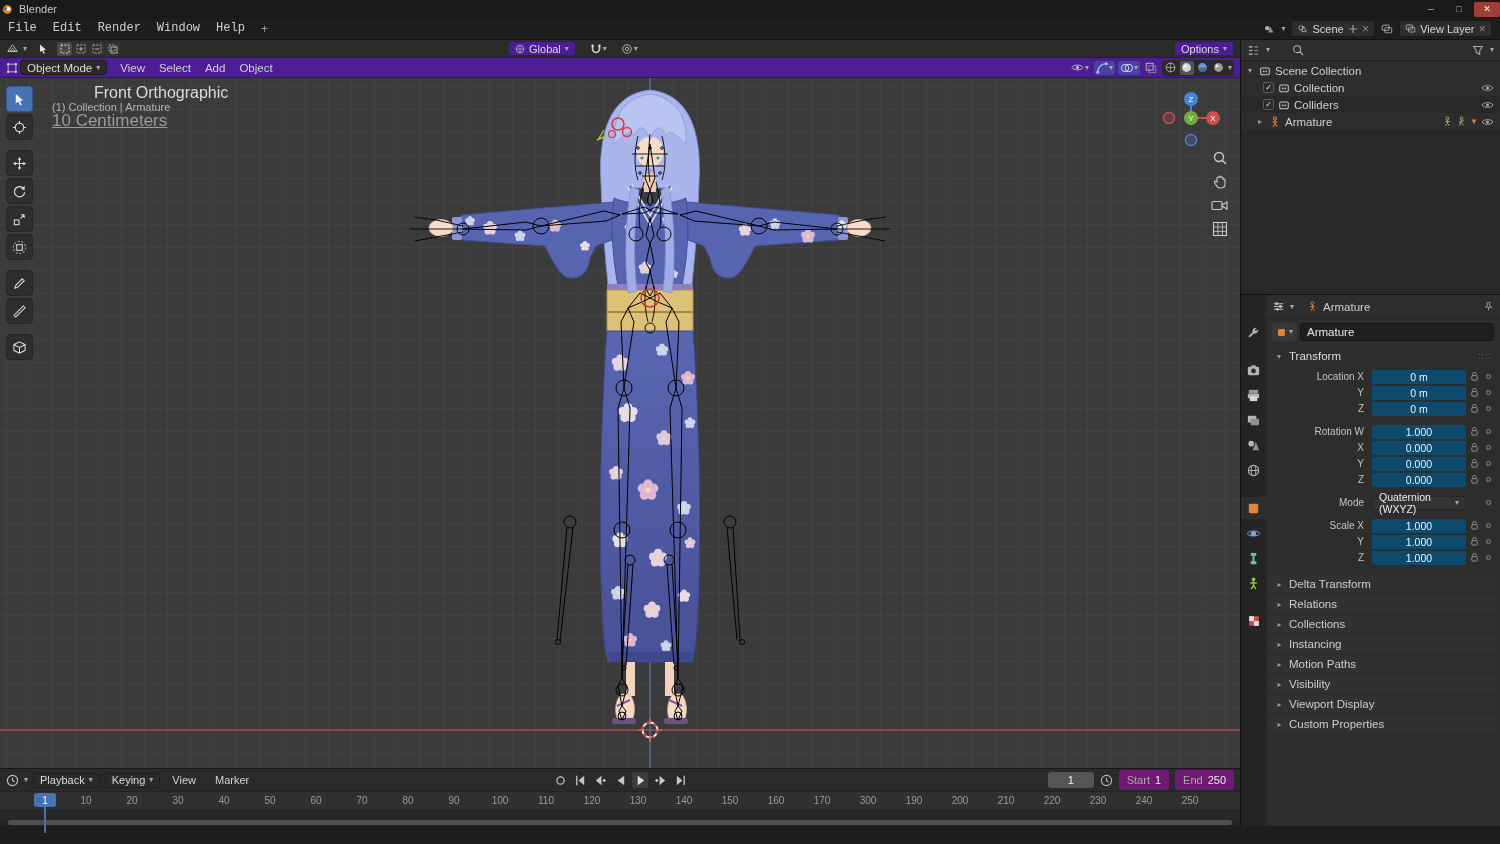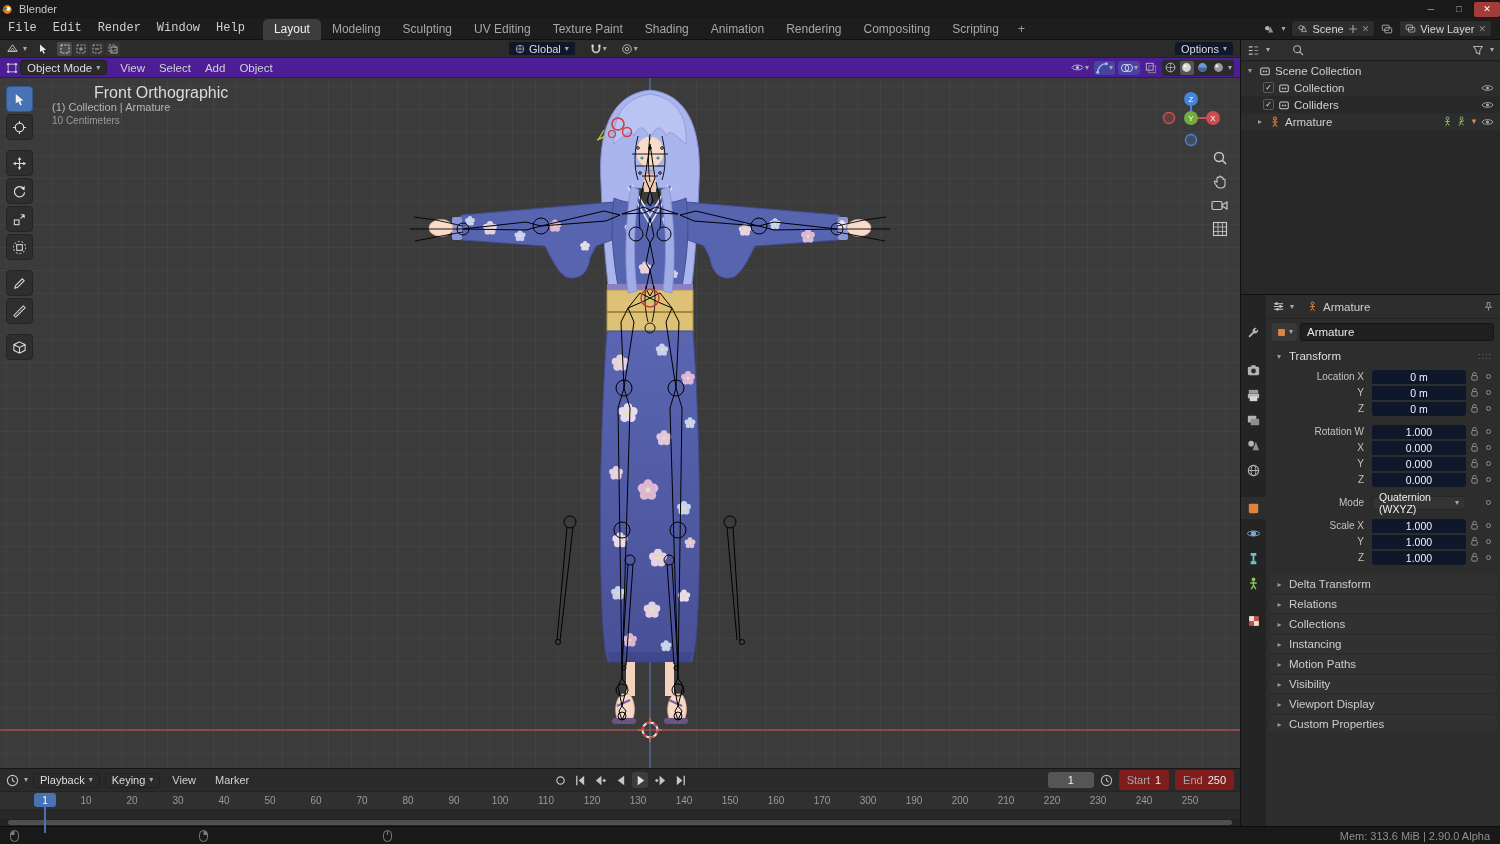--- a/index.html
+++ b/index.html
@@ -24,21 +24,21 @@
   .top-right{margin-left:auto;display:flex;align-items:center;gap:6px;padding-right:8px;}
   .selector{display:flex;align-items:center;gap:4px;background:#2d2d2d;border:1px solid #1a1a1a;border-radius:3px;height:17px;padding:0 5px;font-size:11px;color:#d8d8d8;}
   .selector .x{color:#8a8a8a;font-size:9px;}
   .mini-ic{display:inline-flex;}
 
   
   .viewport{position:absolute;left:0;top:40px;width:1240px;height:728px;background:#3b3b3b;}
   .vp-toolrow{height:18px;background:#2b2b2b;border-bottom:1px solid #232323;display:flex;align-items:center;padding:0 6px;gap:4px;font-size:11px;}
   .vp-header{height:20px;background:#4c1d95;border-bottom:1px solid #262626;display:flex;align-items:center;padding:0 6px;gap:2px;font-size:11.5px;}
   .pill{display:flex;align-items:center;gap:4px;background:#2a2a2a;border:1px solid #202020;border-radius:3px;height:15px;padding:0 6px;color:#dcdcdc;white-space:nowrap;}
-  .vp-toolrow .pill{background:#0f172a;border-color:#2a2a2a;}
+  .vp-toolrow .pill{background:#4c1d95;border-color:#2a2a2a;}
   .chev{font-size:8px;color:#a8a8a8;line-height:1;}
   .hmenu{padding:0 7px;color:#d2d2d2;}
   .selmode{display:flex;gap:1px;margin-left:4px;}
   .selmode span{width:15px;height:14px;background:#333;border-radius:2px;display:flex;align-items:center;justify-content:center;}
   .selmode span.active{background:#4a4a4a;}
   .flexspace{flex:1;}
   .hdr-icons{display:flex;align-items:center;gap:3px;margin-left:auto;}
   .hbtn{display:flex;align-items:center;gap:1px;padding:1px 2px;border-radius:3px;}
   .hbtn.on{background:rgba(71,114,179,.45);}
   .shade-pill{display:flex;align-items:center;background:#2a2a2a;border-radius:3px;padding:1px 2px;gap:2px;}
@@ -53,34 +53,34 @@
   .scene-svg{position:absolute;left:0;top:0;}
 
   .vp-tools{position:absolute;left:6px;top:8px;display:flex;flex-direction:column;gap:2px;z-index:5;}
   .toolbtn{width:27px;height:26px;background:#2e2e2e;border:1px solid #242424;border-radius:4px;display:flex;align-items:center;justify-content:center;}
   .toolbtn.active{background:#4772b3;border-color:#35588c;}
   .toolgap{height:6px;}
 
   .vp-overlay-text{position:absolute;left:52px;top:8px;z-index:4;line-height:14px;pointer-events:none;}
   .vp-overlay-text .l1{font-size:16px;color:#dcdcdc;margin-left:42px;}
   .vp-overlay-text .l2{font-size:11px;color:#b4b4b4;}
-  .vp-overlay-text .l3{font-size:10px;color:#9a9a9a;}
+  .vp-overlay-text .l3{font-size:17px;color:#9a9a9a;text-decoration:underline;}
 
   .nav-gizmo{position:absolute;right:18px;top:10px;z-index:5;}
   .nav-stack{position:absolute;right:12px;top:72px;display:flex;flex-direction:column;gap:8px;z-index:5;align-items:center;}
 
   
   .timeline{position:absolute;left:0;top:768px;width:1240px;height:58px;background:#2a2a2a;border-top:1px solid #161616;}
   .tl-header{height:22px;display:flex;align-items:center;padding:0 6px;gap:5px;position:relative;font-size:11px;}
   .transport{position:absolute;left:552px;top:0;height:22px;display:flex;align-items:center;gap:4px;}
   .tbtn{width:16px;height:16px;display:flex;align-items:center;justify-content:center;border-radius:3px;}
   .tbtn.play{background:#3d3d3d;}
   .tl-right{margin-left:auto;display:flex;align-items:center;gap:6px;}
   .framefield{width:46px;height:16px;background:#555;border-radius:3px;color:#f2f2f2;font-size:11px;display:flex;align-items:center;justify-content:center;}
-  .rangepill{height:20px;background:#7f1d1d;border-radius:3px;display:flex;align-items:center;gap:5px;padding:0 8px;font-size:11px;}
+  .rangepill{height:20px;background:#701a75;border-radius:3px;display:flex;align-items:center;gap:5px;padding:0 8px;font-size:11px;}
   .rangepill .rl{color:#a8a8a8;}
   .rangepill .rv{color:#ececec;}
   .tl-ruler{position:relative;height:18px;background:#303030;border-top:1px solid #232323;}
   .ticks{position:absolute;left:63px;top:3px;display:flex;}
   .tick{width:46px;text-align:center;font-size:10px;color:#9a9a9a;}
   .playhead{position:absolute;left:34px;top:1px;width:22px;z-index:3;}
   .ph-badge{width:22px;height:14px;background:#4772b3;border-radius:3px;color:#fff;font-size:10px;display:flex;align-items:center;justify-content:center;}
   .ph-line{position:absolute;left:10px;top:14px;width:2px;height:26px;background:#4772b3;}
   .tl-track{height:10px;background:#282828;}
   .tl-scroll{height:7px;background:#232323;position:relative;}
@@ -109,21 +109,21 @@
   .bc-text{font-size:11.5px;color:#d0d0d0;}
   .props-name{height:26px;display:flex;align-items:center;gap:3px;padding:2px 6px;}
   .obj-btn{height:18px;display:flex;align-items:center;gap:2px;background:#383838;border-radius:3px;padding:0 4px;}
   .name-field{flex:1;height:18px;background:#1f1f1f;border:1px solid #161616;border-radius:3px;color:#e8e8e8;font-size:11.5px;display:flex;align-items:center;padding:0 6px;}
   .panel-head{height:22px;display:flex;align-items:center;gap:5px;padding:0 8px;color:#dedede;font-size:11.5px;}
   .panel-head .grip{margin-left:auto;color:#6f6f6f;font-size:9px;letter-spacing:1px;}
   .fields{padding:2px 6px 8px 2px;}
   .fgroup{margin-bottom:8px;}
   .frow{display:flex;align-items:center;height:15px;margin-bottom:1px;}
   .flabel{width:104px;text-align:right;padding-right:8px;color:#c3c3c3;font-size:10px;white-space:nowrap;}
-  .fvalue{flex:1;height:14px;background:#0f172a;color:#f4f4f4;font-size:10.5px;display:flex;align-items:center;justify-content:center;}
+  .fvalue{flex:1;height:14px;background:#0c4a6e;color:#f4f4f4;font-size:10.5px;display:flex;align-items:center;justify-content:center;}
   .fgroup .frow:first-of-type .fvalue{border-radius:3px 3px 0 0;}
   .fgroup .frow:last-of-type .fvalue{border-radius:0 0 3px 3px;}
   .fdrop{flex:1;height:14px;background:#333;border:1px solid #262626;border-radius:3px;color:#eee;font-size:10.5px;display:flex;align-items:center;padding:0 6px;gap:4px;}
   .fdrop span:first-child{flex:1;}
   .flock{width:16px;display:flex;justify-content:center;}
   .fdot{width:12px;display:flex;justify-content:center;}
   .fdot i{width:5px;height:5px;border:1px solid #8f8f8f;border-radius:50%;}
   .sections{padding:0 3px;}
   .sec{height:18px;background:#313131;border-radius:3px;margin-bottom:2px;display:flex;align-items:center;gap:6px;padding:0 7px;color:#cdcdcd;font-size:11.5px;}
   .sec .ol-arrow{width:7px;}
@@ -153,33 +153,20 @@
   </div>
 
   <div class="topbar">
     <div style="display:flex;">
 
     <span class="menu-item">File</span>
         <span class="menu-item">Edit</span>
         <span class="menu-item">Render</span>
         <span class="menu-item">Window</span>
         <span class="menu-item">Help</span>
-      </div>
-    <div class="ws-tabs">
-
-    <span class="ws-tab active">Layout</span>
-        <span class="ws-tab">Modeling</span>
-        <span class="ws-tab">Sculpting</span>
-        <span class="ws-tab">UV Editing</span>
-        <span class="ws-tab">Texture Paint</span>
-        <span class="ws-tab">Shading</span>
-        <span class="ws-tab">Animation</span>
-        <span class="ws-tab">Rendering</span>
-        <span class="ws-tab">Compositing</span>
-        <span class="ws-tab">Scripting</span>
       </div>
     <span class="ws-add">+</span>
     <div class="top-right">
       <span class="mini-ic">
           <svg width="12" height="12" viewBox="0 0 14 14">
             <circle cx="5" cy="6" r="2.6" fill="#b0b0b0"></circle>
             <path d="M8.5 4 L12 11 H6 Z" fill="#8f8f8f"></path>
           </svg>
         </span>
       <span class="chev">▾</span>
@@ -1158,35 +1145,14 @@
             </div>
             <div class="sec">
               <span class="ol-arrow">▸</span>
               <span>Custom Properties</span>
             </div>
           </div>
       </div>
     </div>
   </div>
 
-  <div class="statusbar">
-    <span class="sb-hints">
-        <svg width="9" height="12" viewBox="0 0 9 12">
-          <rect x="0.5" y="0.5" width="8" height="11" rx="4" fill="none" stroke="#7d7d7d"></rect>
-          <path d="M4.5 1 A4 4 0 0 0 0.5 5 H4.5 Z" fill="#7d7d7d"></path>
-        </svg>
-      </span>
-    <span class="sb-hints" style="margin-left:180px;">
-        <svg width="9" height="12" viewBox="0 0 9 12">
-          <rect x="0.5" y="0.5" width="8" height="11" rx="4" fill="none" stroke="#7d7d7d"></rect>
-          <path d="M4.5 1 A4 4 0 0 1 8.5 5 H4.5 Z" fill="#7d7d7d"></path>
-        </svg>
-      </span>
-    <span class="sb-hints" style="margin-left:175px;">
-        <svg width="9" height="12" viewBox="0 0 9 12">
-          <rect x="0.5" y="0.5" width="8" height="11" rx="4" fill="none" stroke="#7d7d7d"></rect>
-          <path d="M4.5 1v4" stroke="#7d7d7d"></path>
-        </svg>
-      </span>
-    <span class="sb-right">Mem: 313.6 MiB | 2.90.0 Alpha</span>
-  </div>
 
 </div>
 
 </body></html>

